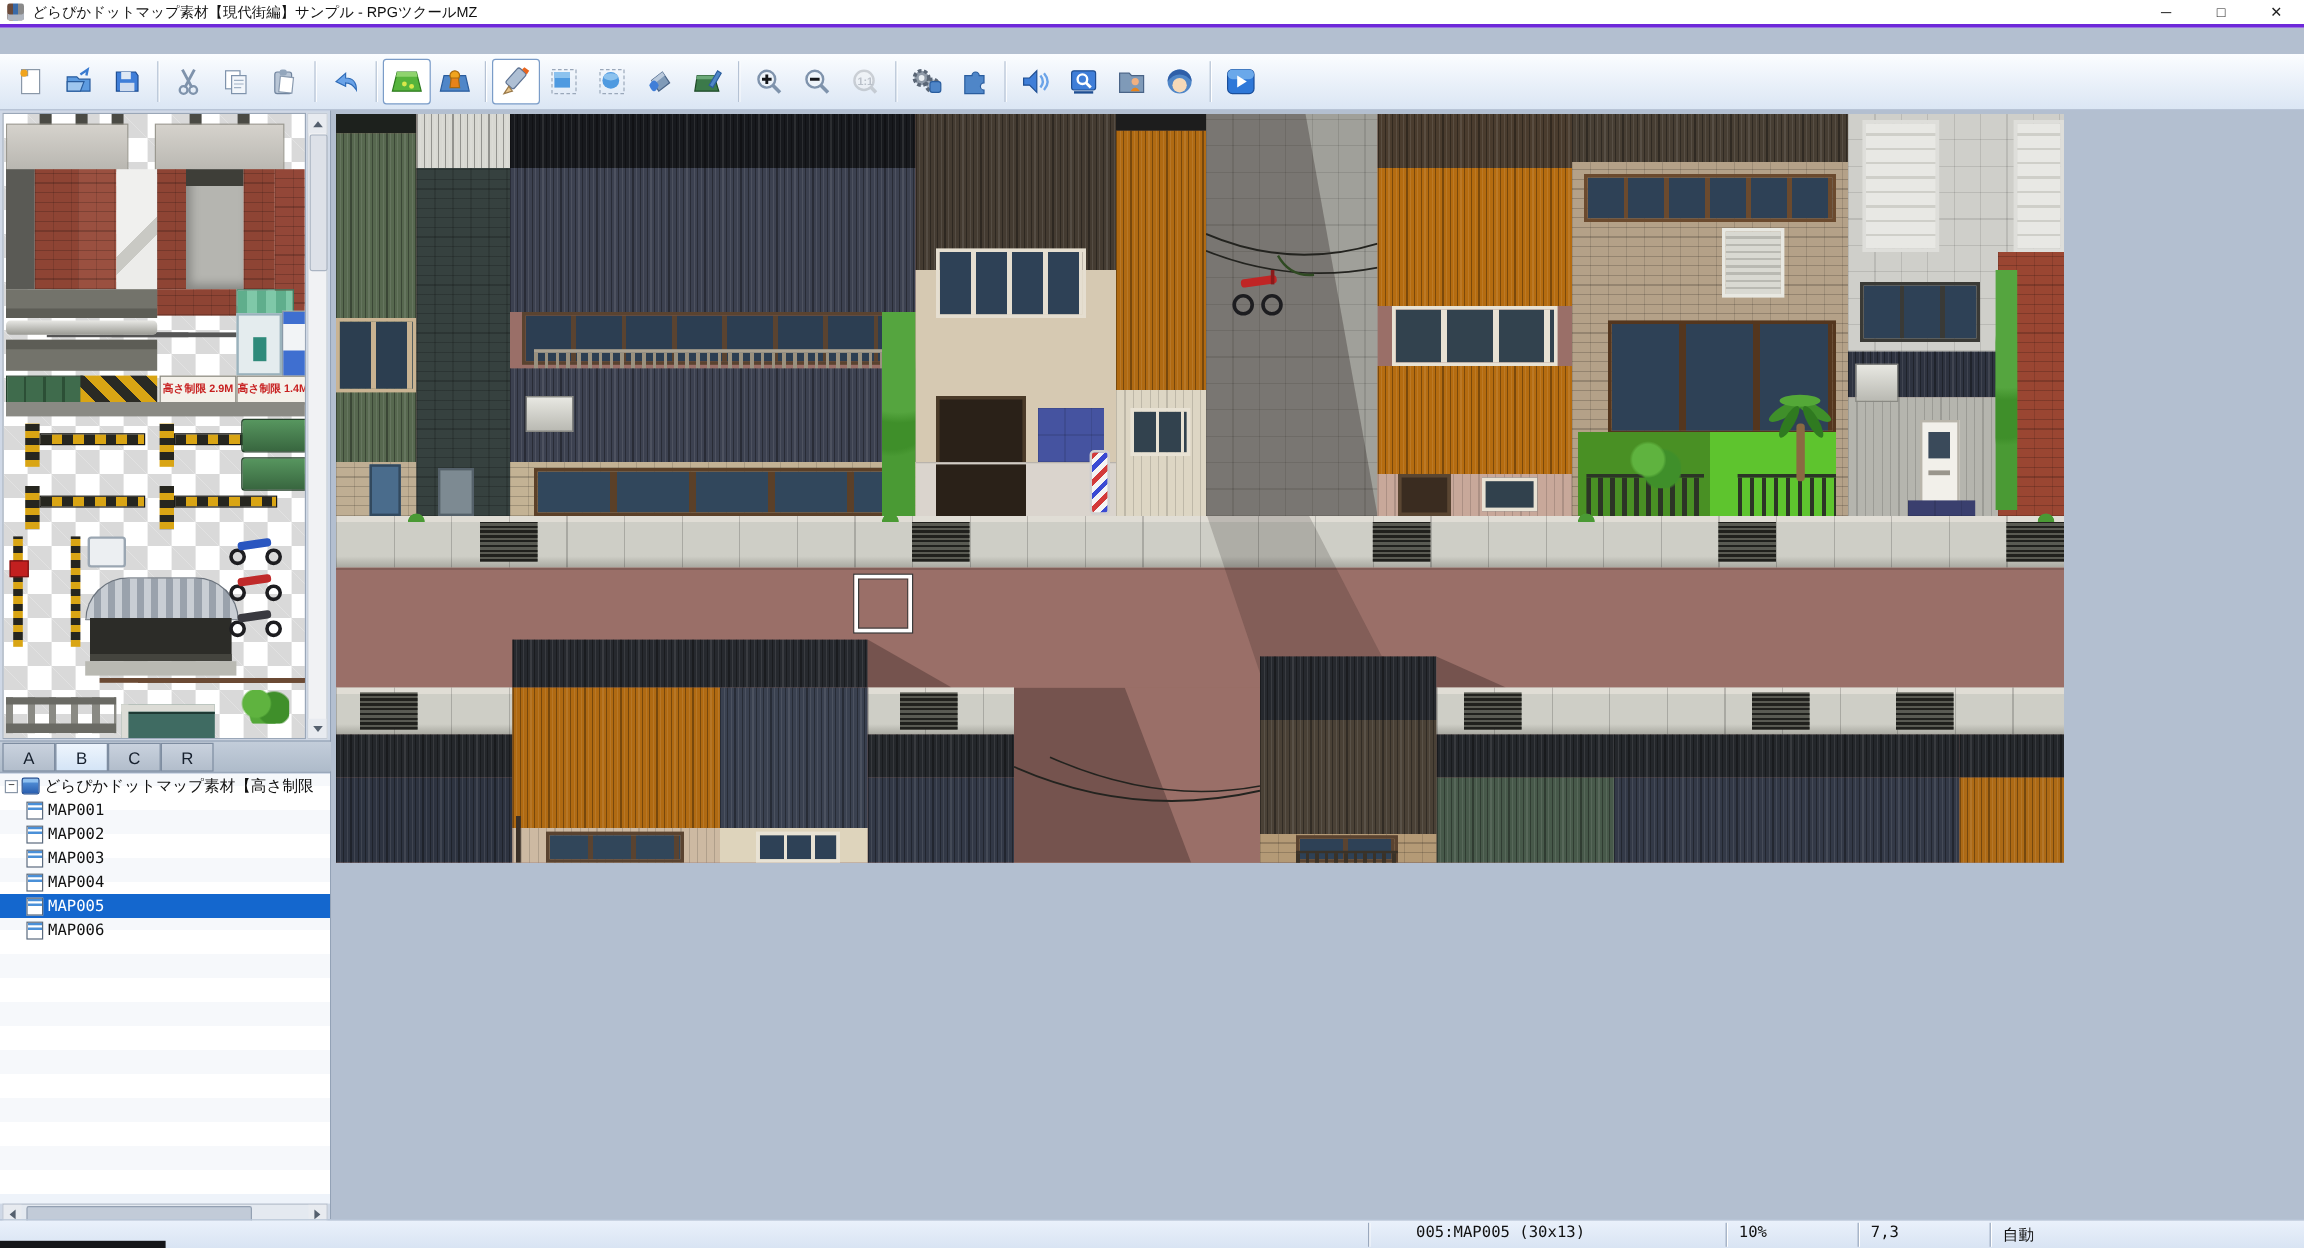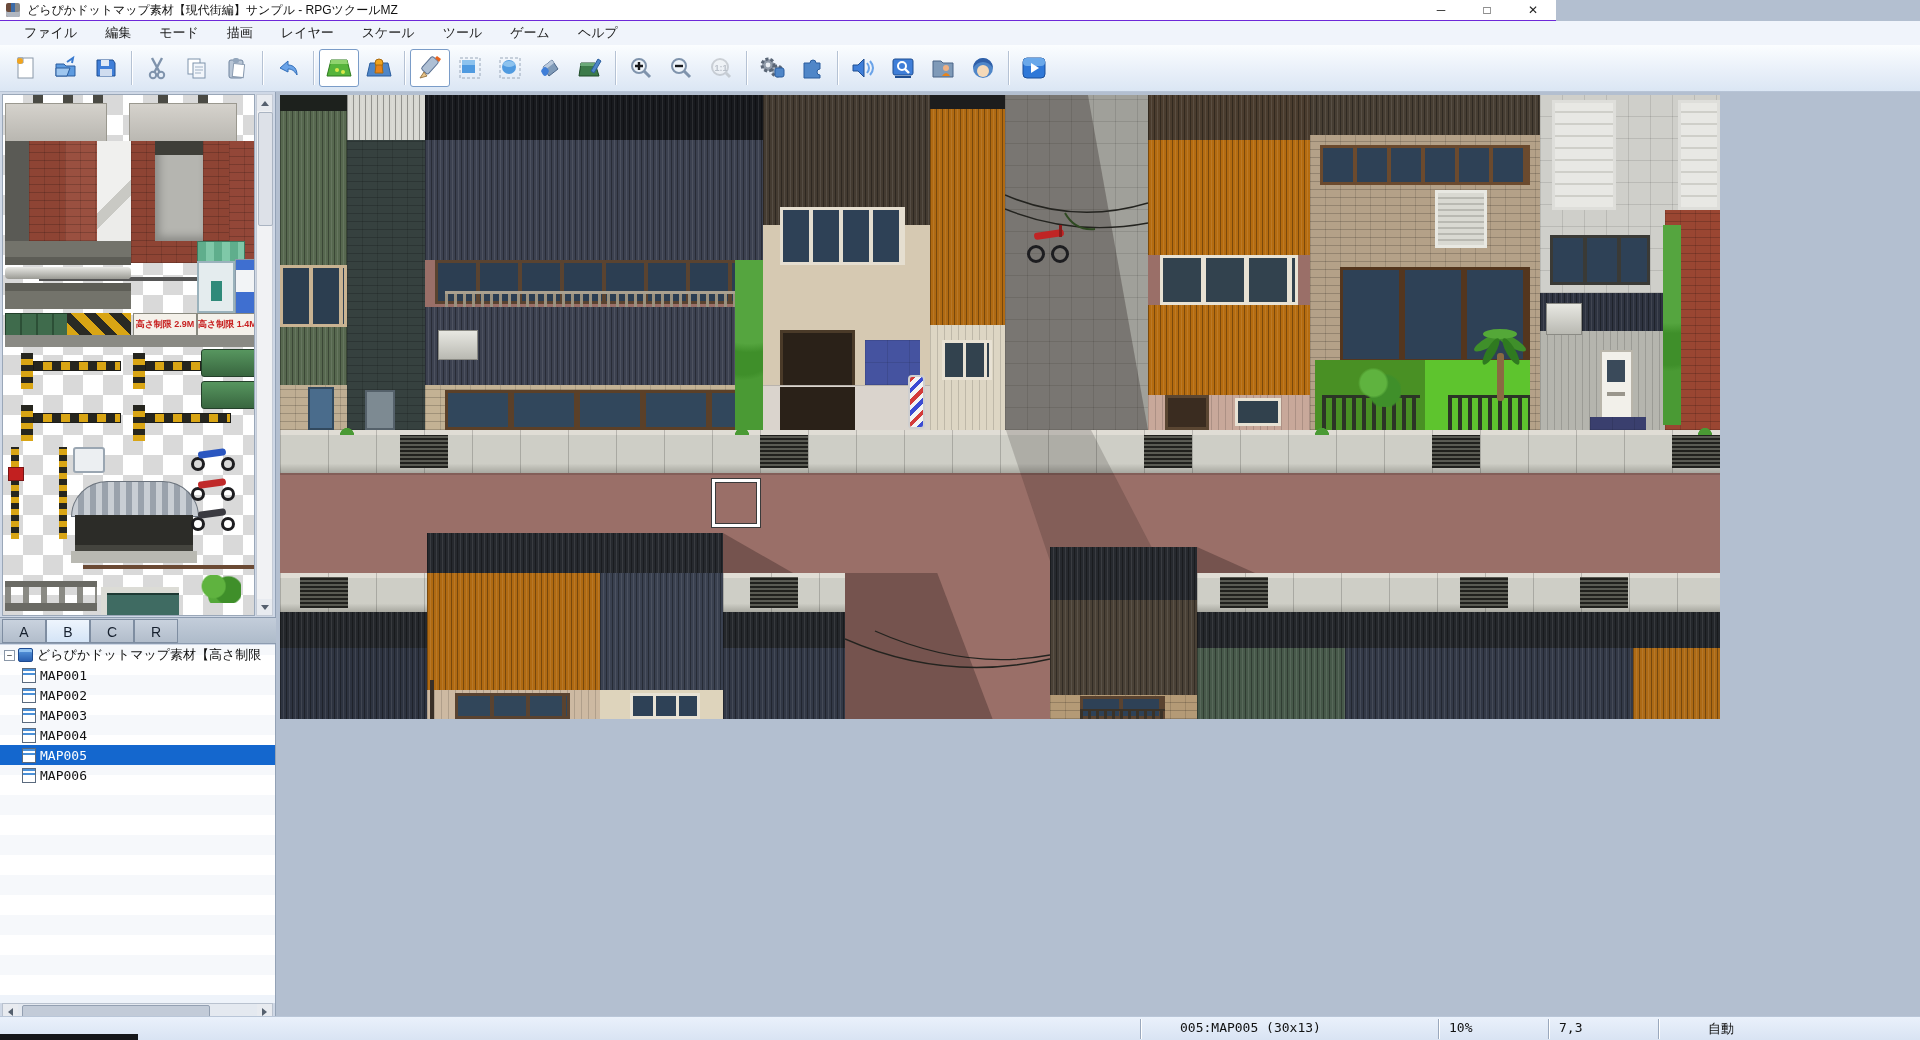--- a/index.html
+++ b/index.html
@@ -1,21 +1,21 @@
 <!DOCTYPE html>
 <html><head>
 <meta charset="utf-8">
 <style>
   html,body{margin:0;padding:0;width:1920px;height:1040px;overflow:hidden;
     font-family:"Liberation Sans","DejaVu Sans",sans-serif;background:#fff;}
   .ab{position:absolute;}
   #app{position:relative;width:1920px;height:1040px;background:#b3bfd0;}
 
   
-  #titlebar{left:0;top:0;width:1556px;height:20px;background:#ffffff;border-bottom:3px solid #6d28d9;}
+  #titlebar{left:0;top:0;width:1920px;height:20px;background:#ffffff;border-bottom:3px solid #6d28d9;}
   #appicon{left:6px;top:3px;width:14px;height:14px;
     background:linear-gradient(90deg,#6b4a3a 0 5px,#3a6aa8 5px 9px,#8a8a8a 9px 14px);
     box-shadow:inset 0 -5px 0 #b0b6c0;border-radius:2px;}
   #titletext{left:27px;top:2px;font-size:12px;color:#111;white-space:nowrap;}
   .winbtn{top:0;width:46px;height:20px;text-align:center;font-size:12px;line-height:20px;color:#222;}
 
   
   #menubar{left:0;top:21px;width:1920px;height:24px;background:#f0f4fb;display:flex;align-items:center;padding-left:10px;box-sizing:border-box;}
   .menuitem{padding:0 14px;font-size:13px;color:#1a1a1a;line-height:24px;}
 
@@ -103,31 +103,20 @@
 <div id="app">
 
   <div id="titlebar" class="ab">
     <div id="appicon" class="ab"></div>
     <div id="titletext" class="ab">どらぴかドットマップ素材【現代街編】サンプル - RPGツクールMZ</div>
     <div class="winbtn ab" style="right:92px;">─</div>
     <div class="winbtn ab" style="right:46px;">□</div>
     <div class="winbtn ab" style="right:0;">✕</div>
   </div>
 
-  <div id="menubar" class="ab">
-    <div class="menuitem">ファイル</div>
-    <div class="menuitem">編集</div>
-    <div class="menuitem">モード</div>
-    <div class="menuitem">描画</div>
-    <div class="menuitem">レイヤー</div>
-    <div class="menuitem">スケール</div>
-    <div class="menuitem">ツール</div>
-    <div class="menuitem">ゲーム</div>
-    <div class="menuitem">ヘルプ</div>
-  </div>
 
   <div id="toolbar" class="ab">
     <div class="tbtn">
         <span>
           <svg width="26" height="26">
             <rect x="5" y="3" width="15" height="20" fill="#fff" stroke="#8a98a8"></rect>
             <path d="M5 3 l5 0 0 5 -5 0z" fill="#d8e2ee" stroke="#8a98a8"></path>
             <circle cx="7" cy="6" r="3" fill="#f0a41e"></circle>
           </svg>
         </span>
@@ -643,17 +632,17 @@
   </div>
 
   <div id="statusbar" class="ab">
     <div class="ssep ab" style="left:1140px;"></div>
     <div class="stext ab" style="left:1180px;">005:MAP005 (30x13)</div>
     <div class="ssep ab" style="left:1438px;"></div>
     <div class="stext ab" style="left:1449px;">10%</div>
     <div class="ssep ab" style="left:1548px;"></div>
     <div class="stext ab" style="left:1559px;">7,3</div>
     <div class="ssep ab" style="left:1658px;"></div>
-    <div class="stext ab" style="left:1708px;">自動</div>
+    <div class="stext ab" style="left:1669px;">自動</div>
   </div>
   <div id="tasksliver" class="ab"></div>
 
 </div>
 
 </body></html>

